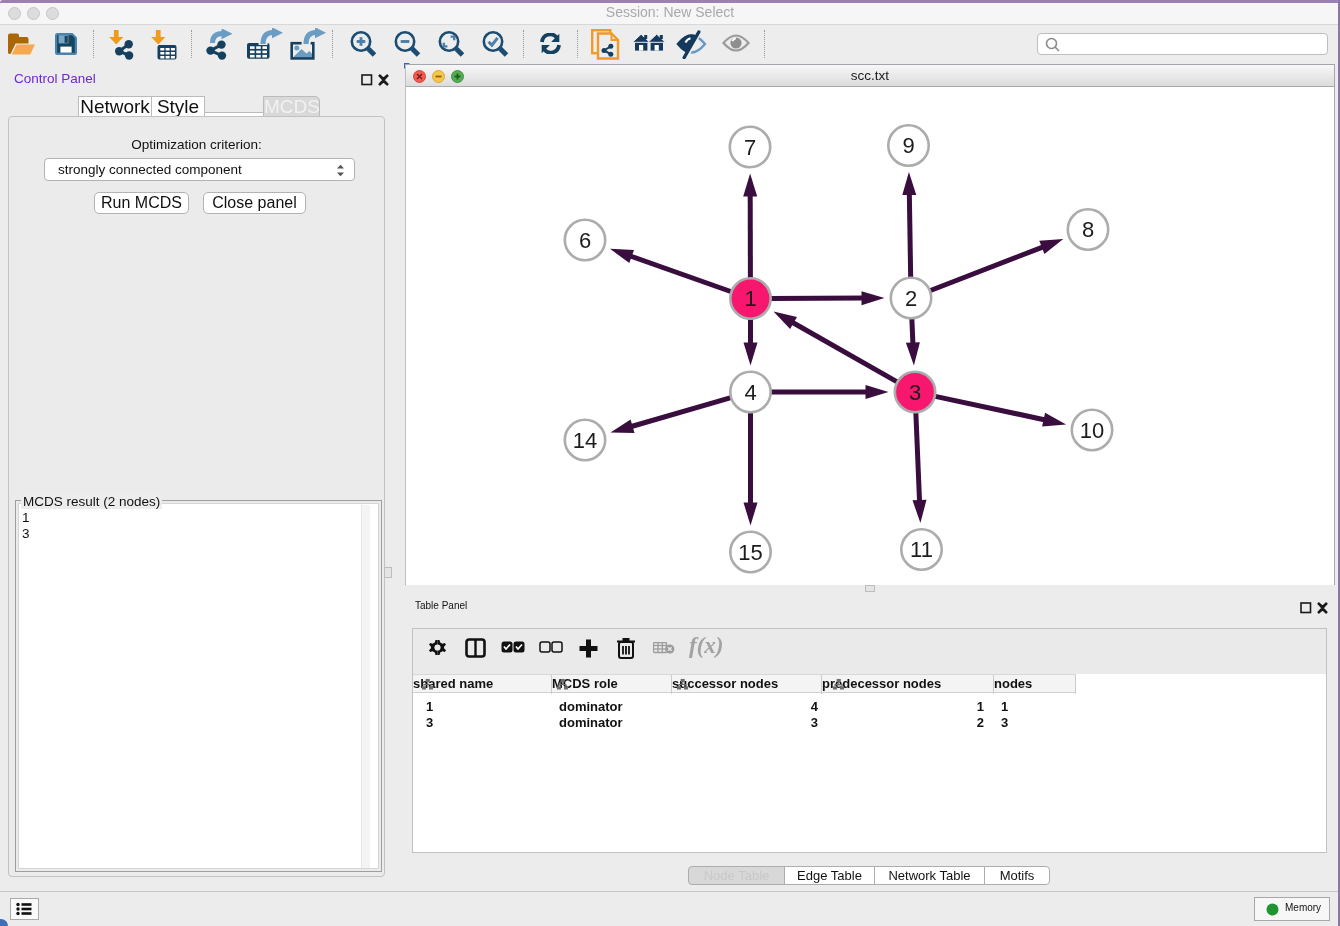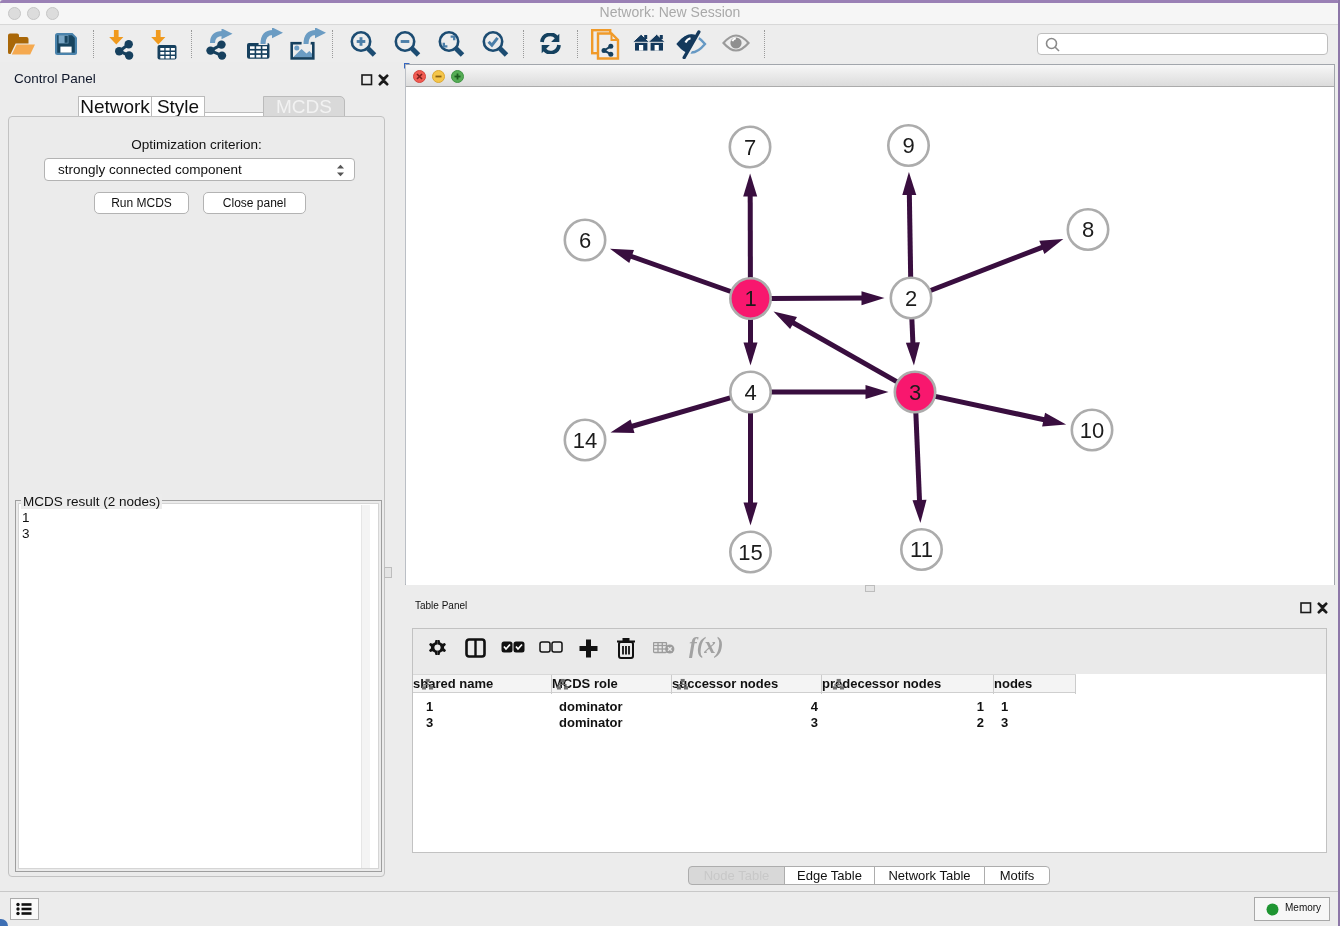--- a/index.html
+++ b/index.html
@@ -12,27 +12,27 @@
 
 #titlebar { left:0; top:2px; width:1340px; height:23px; background:#F6F6F6; border-bottom:1px solid #D8D8D8; border-radius:5px 5px 0 0; }
 .tl { position:absolute; top:7px; width:13px; height:13px; border-radius:50%; background:#DCDCDC; border:1px solid #C6C6C6; }
 #title { position:absolute; top:4px; left:0; width:1340px; text-align:center; font-size:14px; color:#A9A9A9; }
 
 #toolbar { left:0; top:26px; width:1340px; height:36px; background:#EDEDED; }
 .sep { position:absolute; top:30px; height:28px; width:0; border-left:1px dotted #9A9A9A; }
 .ticon { position:absolute; top:30px; }
 #search { left:1037px; top:33px; width:291px; height:22px; background:#FFF; border:1px solid #BEBEBE; border-radius:4px; }
 
-#cp-title { left:14px; top:71px; font-size:13.5px; color:#0f172a; }
+#cp-title { left:14px; top:71px; font-size:13.5px; color:#6d28d9; }
 .wicon { position:absolute; }
 .tab { position:absolute; top:96px; height:21px; background:#FFF; border:1px solid #BBB; font-size:19px; color:#111; text-align:center; line-height:20px; }
 #cp-box { left:8px; top:116px; width:377px; height:761px; border:1px solid #C2C2C2; border-radius:4px; background:#EBEBEB; }
 #opt-label { left:0px; top:137px; width:393px; text-align:center; font-size:13.5px; color:#111; }
 #dropdown { left:44px; top:158px; width:311px; height:23px; background:#FFF; border:1px solid #B3B3B3; border-radius:4px; font-size:13.5px; color:#111; line-height:21px; padding-left:13px; }
-.btn { position:absolute; height:22px; background:#FFF; border:1px solid #B3B3B3; border-radius:5px; font-size:12px; color:#111; text-align:center; line-height:20px; }
+.btn { position:absolute; height:22px; background:#FFF; border:1px solid #B3B3B3; border-radius:5px; font-size:16px; color:#111; text-align:center; line-height:20px; }
 #fieldset { left:15px; top:500px; width:367px; height:372px; border:1px solid #9E9E9E; }
 #fs-white { left:18px; top:503px; width:361px; height:366px; background:#FFF; border:1px solid #D5D5D5; }
 #fs-scroll { left:361px; top:505px; width:9px; height:363px; background:#F4F4F4; border-left:1px solid #E6E6E6; }
 #fs-legend { left:21px; top:494px; font-size:13.5px; color:#111; background:#ECECEC; padding:0 2px; }
 #fs-vals { left:22px; top:510px; font-size:13.5px; color:#111; line-height:16px; }
 
 #netwin { left:405px; top:64px; width:930px; height:521px; border:1px solid #A2A6AC; border-left:1px solid #BBBFC5; background:#FFF; }
 #nettb { position:absolute; left:0; top:0; width:100%; height:22px; background:linear-gradient(#F7F7F7,#DCDCDC); border-bottom:1px solid #ABABAB; }
 .tlb { position:absolute; top:4.5px; width:13px; height:13px; border-radius:50%; }
 #nettitle { position:absolute; top:3px; left:0; width:100%; text-align:center; font-size:13.5px; color:#1A1A1A; }
@@ -51,21 +51,21 @@
 #listbtn { left:10px; top:898px; width:29px; height:22px; background:#FAFAFA; border:1px solid #ABABAB; }
 #membtn { left:1254px; top:897px; width:76px; height:24px; background:#F7F7F7; border:1px solid #A8A8A8; font-size:10px; color:#111; }
 </style>
 </head>
 <body>
 <div class="abs" id="titlebar"></div>
 <div class="abs" id="purpletop"></div>
 <span class="tl" style="left:8px;"></span>
 <span class="tl" style="left:27px;"></span>
 <span class="tl" style="left:46px;"></span>
-<div id="title">Network: New Session</div>
+<div id="title">Session: New Select</div>
 <div class="abs" id="toolbar"></div>
 <div class="sep" style="left:93px;"></div>
 <div class="sep" style="left:191px;"></div>
 <div class="sep" style="left:332px;"></div>
 <div class="sep" style="left:523px;"></div>
 <div class="sep" style="left:577px;"></div>
 <div class="sep" style="left:764px;"></div>
 <div id="icons-holder"></div>
 <svg class="ticon" style="left:7px;top:33px;" width="29" height="23" viewBox="0 0 29 23">
 <path d="M1 19 Q 0.6 21 2.6 21 L 3.6 21 L 8.6 10.5 L 21.5 10.5 L 21.5 6 Q 21.5 4 19.5 4 L 12 4 L 12 2.5 Q 12 0.5 10 0.5 L 3 0.5 Q 1 0.5 1 2.5 Z" fill="#A96708"></path>
@@ -218,21 +218,21 @@
 <div class="abs" id="cp-title">Control Panel</div>
 <svg class="wicon" style="left:361px;top:74px;" width="12" height="12">
     <rect x="1" y="1" width="9.5" height="9.5" fill="none" stroke="#1A1A1A" stroke-width="1.6"></rect>
   </svg>
 <svg class="wicon" style="left:377px;top:74px;" width="13" height="12">
     <path d="M2 1 L6.5 5 L11 1 M2 11 L6.5 7 L11 11 M2 1 L11 11 M11 1 L2 11" stroke="#1A1A1A" stroke-width="2.4" fill="none"></path>
   </svg>
 <div class="tab" style="left:78px; width:74px;">Network</div>
 <div class="tab" style="left:151px; width:54px;">Style</div>
 <div class="tab" style="left:204px; width:60px;margin-top:16px;">Select</div>
-<div class="tab" style="left:263px; width:82px; background:#D9D9D9; color:#F2F2F2; border-radius:0 5px 0 0;">MCDS</div>
+<div class="tab" style="left:263px; width:57px; background:#D9D9D9; color:#F2F2F2; border-radius:0 5px 0 0;">MCDS</div>
 <div class="abs" id="cp-box"></div>
 <div class="abs" id="opt-label">Optimization criterion:</div>
 <div class="abs" id="dropdown">strongly connected component
 <svg width="9" height="13" viewBox="0 0 9 13" style="position:absolute;right:9px;top:5px;">
       <path d="M1 4.6 L4.5 0.8 L8 4.6 Z" fill="#555"></path>
       <path d="M1 8.4 L4.5 12.2 L8 8.4 Z" fill="#555"></path>
     </svg>
 </div>
 <div class="btn" style="left:94px; top:192px; width:95px;">Run MCDS</div>
 <div class="btn" style="left:203px; top:192px; width:103px;">Close panel</div>
@@ -248,20 +248,21 @@
 <div id="nettb">
 <span class="tlb" style="left:7px; background:#F15B52; border:1px solid #D3453E;"></span>
 <span class="tlb" style="left:26px; background:#F5C64A; border:1px solid #DCA832;"></span>
 <span class="tlb" style="left:45px; background:#55AC55; border:1px solid #3F9443;"></span>
 <svg style="position:absolute;left:7px;top:4.5px;" width="51" height="13" viewBox="0 0 51 13">
         <path d="M4 4 L9 9 M9 4 L4 9" stroke="#7F1F1C" stroke-width="1.6"></path>
         <line x1="22.5" y1="6.5" x2="28.5" y2="6.5" stroke="#8A6112" stroke-width="1.8"></line>
         <line x1="41.5" y1="6.5" x2="47.5" y2="6.5" stroke="#1D5C20" stroke-width="1.8"></line>
         <line x1="44.5" y1="3.5" x2="44.5" y2="9.5" stroke="#1D5C20" stroke-width="1.8"></line>
       </svg>
+<div id="nettitle">scc.txt</div>
 </div>
 <div id="canvas">
 <svg width="928" height="497" viewBox="406 87 928 497" font-family="Liberation Sans, sans-serif">
 <line x1="750.4" y1="278.0" x2="750.2" y2="192.5" stroke="#390E3F" stroke-width="5"></line>
 <polygon points="750.1,172.5 757.2,195.5 743.2,195.5" fill="#390E3F"></polygon>
 <line x1="732.1" y1="291.0" x2="628.8" y2="254.5" stroke="#390E3F" stroke-width="5"></line>
 <polygon points="610.0,247.8 634.0,248.9 629.3,262.1" fill="#390E3F"></polygon>
 <line x1="770.0" y1="297.4" x2="864.5" y2="297.1" stroke="#390E3F" stroke-width="5"></line>
 <polygon points="884.5,297.1 861.5,304.2 861.5,290.2" fill="#390E3F"></polygon>
 <line x1="750.5" y1="317.0" x2="750.5" y2="344.5" stroke="#390E3F" stroke-width="5"></line>

